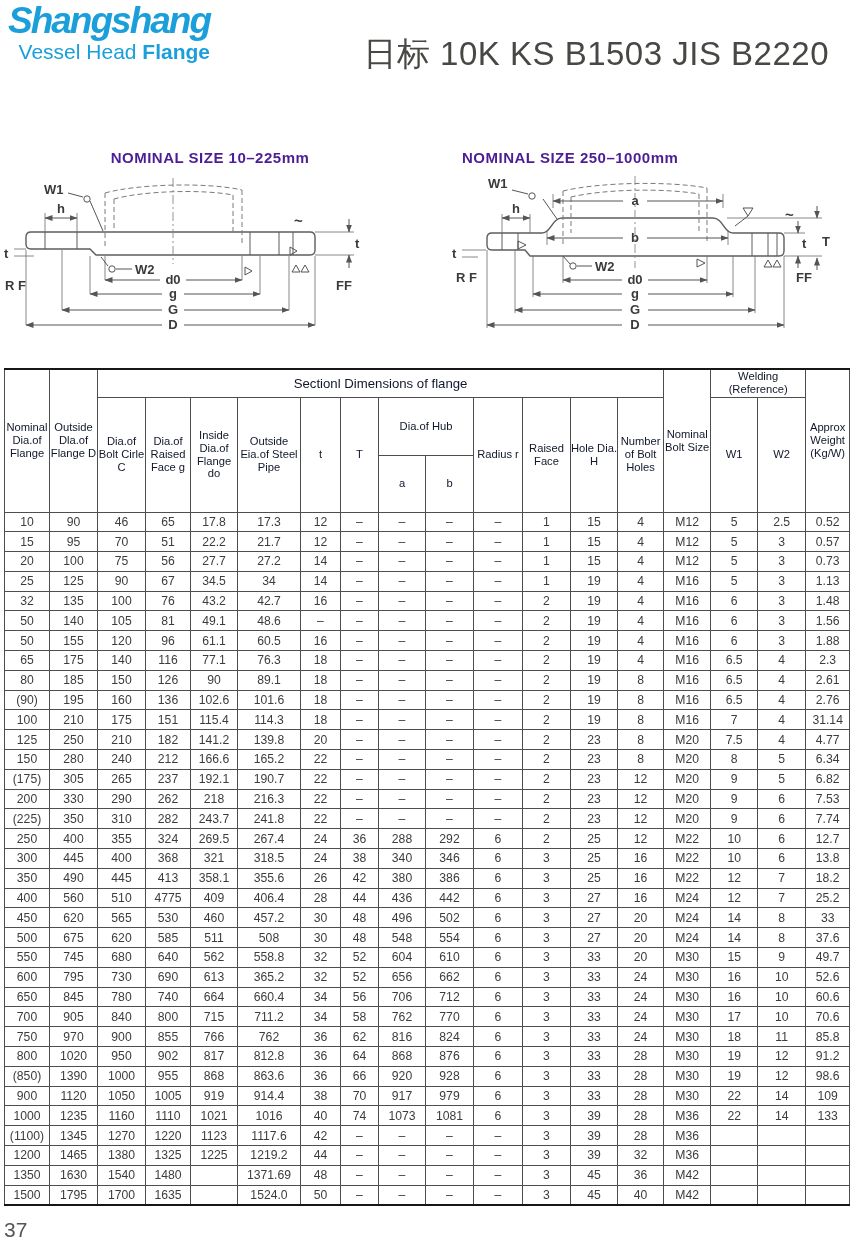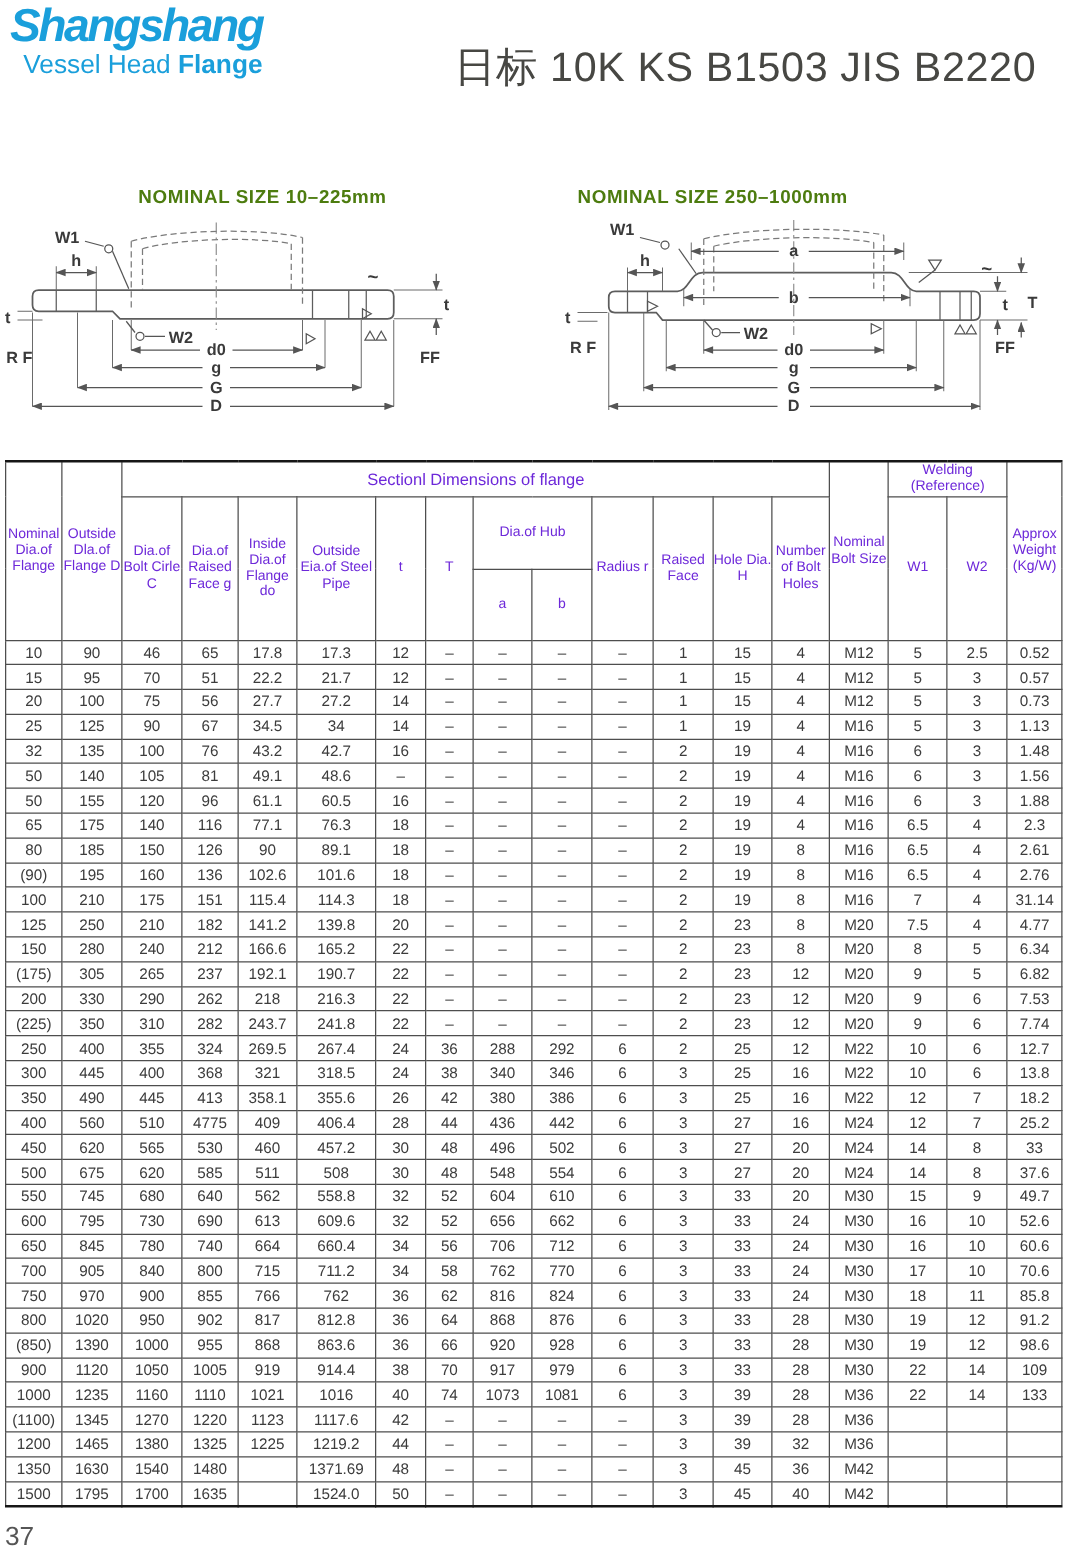--- a/index.html
+++ b/index.html
@@ -7,32 +7,32 @@
     width:853px;height:1252px;position:relative;background:#fff;
     font-family:"Liberation Sans",sans-serif;color:#3e3e3e;overflow:hidden;
   }
   
   .logo{position:absolute;top:2px;left:8px;line-height:1;}
   .logo-name{font-size:37px;font-weight:bold;font-style:italic;color:#1a9fdb;letter-spacing:-2px;}
   .logo-sub{font-size:21px;color:#1a9fdb;margin-top:2px;letter-spacing:0;text-align:right;}
   .logo-sub .lb{font-weight:bold;}
   .doc-title{position:absolute;top:32px;right:24px;font-size:33px;color:#474743;letter-spacing:0.5px;white-space:nowrap;}
   
-  .diag-title{position:absolute;top:149px;font-size:15px;font-weight:bold;color:#4d7c0f;letter-spacing:.5px;}
+  .diag-title{position:absolute;top:149px;font-size:15px;font-weight:bold;color:#4c1d95;letter-spacing:.5px;}
   .diag{position:absolute;top:168px;}
   svg text{font-family:"Liberation Sans",sans-serif;font-size:13px;font-weight:bold;fill:#3a3a3a;}
   svg text.dim{font-size:13px;}
   svg text.sq{font-size:15px;}
   
   table.spec{
     position:absolute;top:368px;left:4px;width:845px;table-layout:fixed;
     border-collapse:collapse;border-top:2px solid #161616;border-bottom:2px solid #161616;
   }
   table.spec th,table.spec td{border:1px solid #4e4e4e;padding:0;text-align:center;vertical-align:middle;}
-  table.spec th{font-weight:normal;font-size:11.2px;line-height:1.15;color:#6d28d9;}
+  table.spec th{font-weight:normal;font-size:11.2px;line-height:1.15;color:#0f172a;}
   table.spec th.grp{font-size:13.2px;}
   table.spec td{font-size:12.2px;color:#3c3c3c;line-height:1;}
   tr.h1{height:28px;} tr.h2{height:58px;} tr.h3{height:57px;}
   tbody tr{height:19.8px;}
   .page-num{position:absolute;left:4px;top:1218px;font-size:21px;color:#555;}
 </style>
 </head>
 <body>
 
 <div class="logo">
@@ -689,21 +689,21 @@
         <td>15</td>
         <td>9</td>
         <td>49.7</td>
       </tr>
       <tr>
         <td>600</td>
         <td>795</td>
         <td>730</td>
         <td>690</td>
         <td>613</td>
-        <td>609.6</td>
+        <td>365.2</td>
         <td>32</td>
         <td>52</td>
         <td>656</td>
         <td>662</td>
         <td>6</td>
         <td>3</td>
         <td>33</td>
         <td>24</td>
         <td>M30</td>
         <td>16</td>

